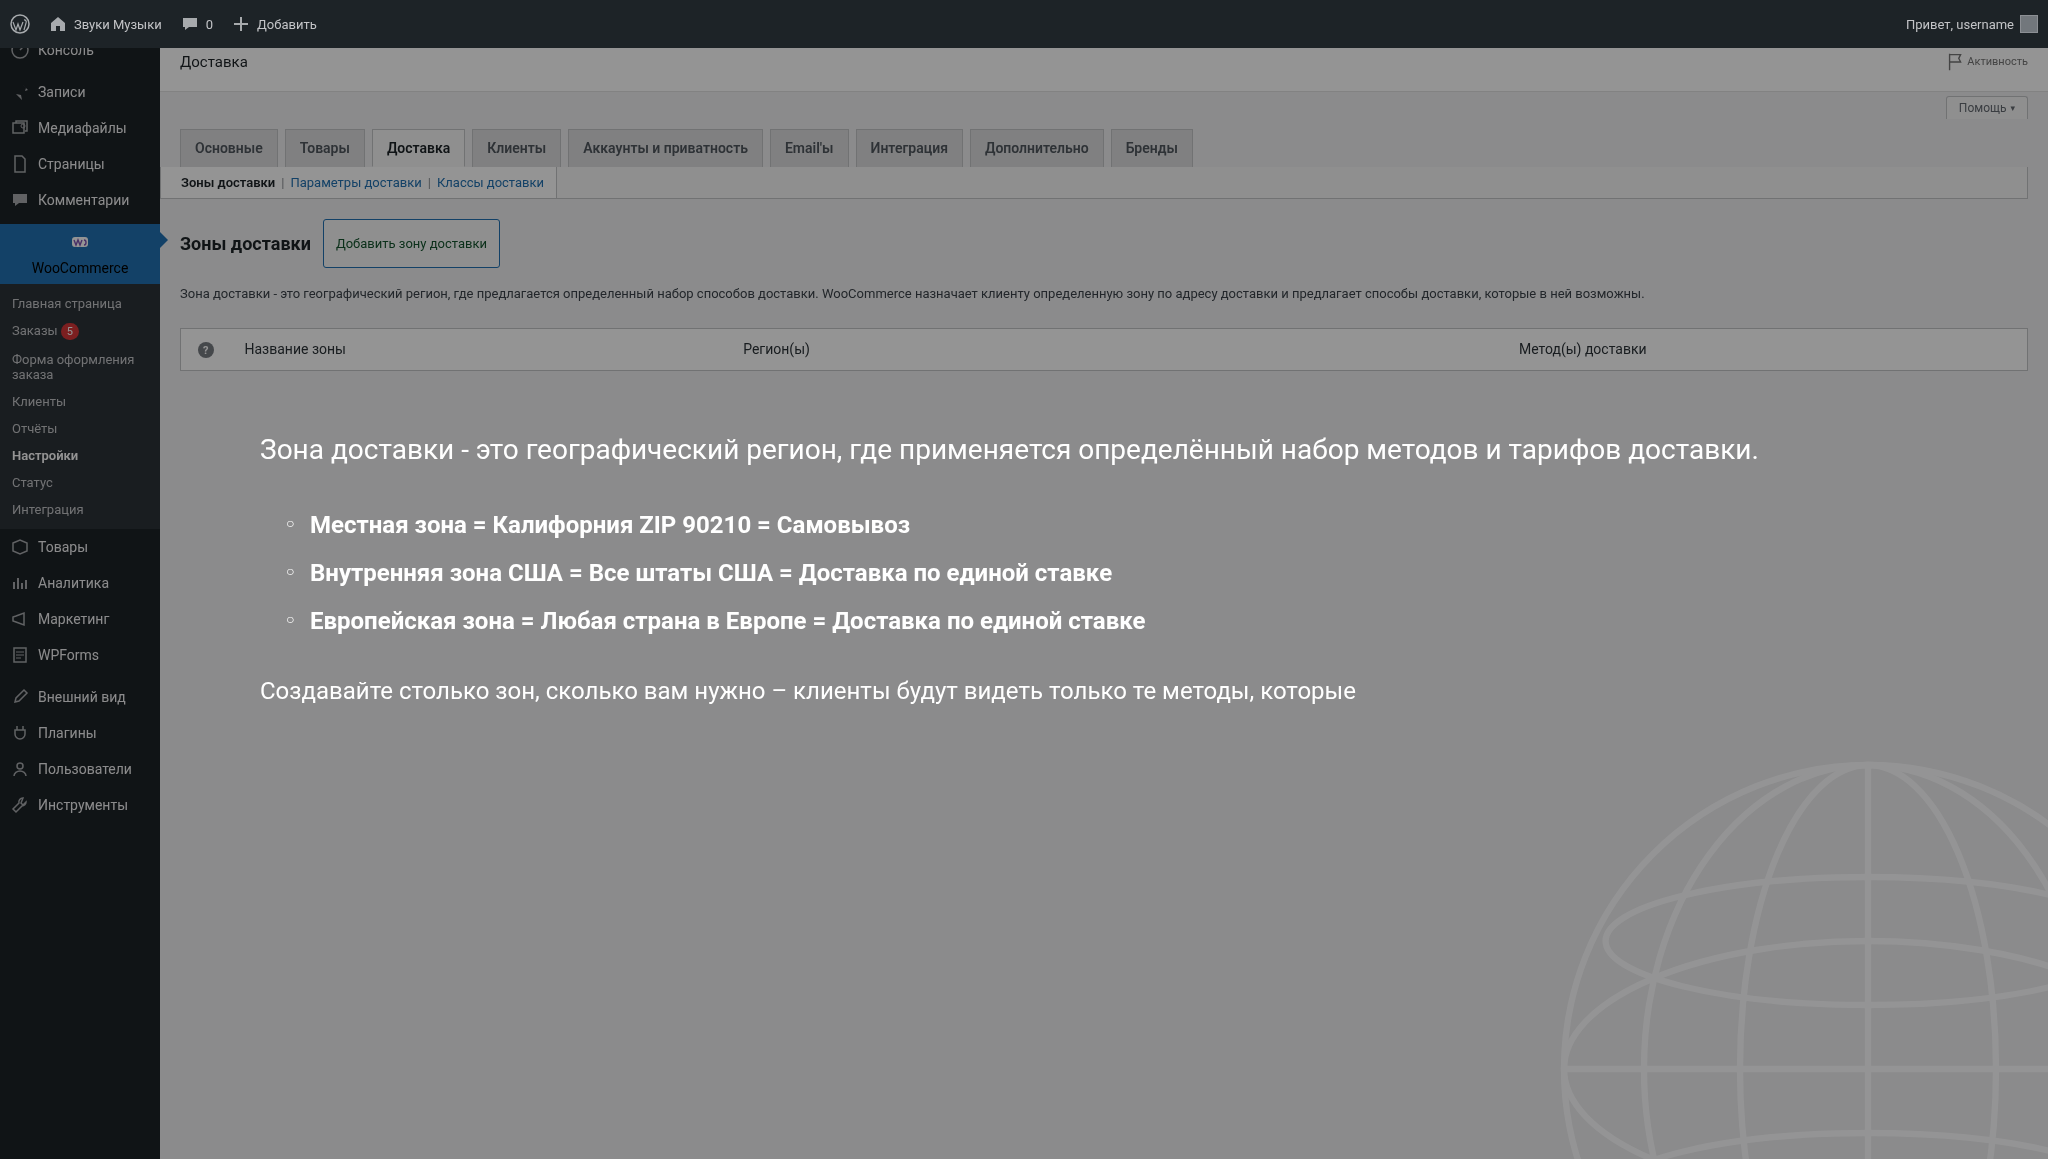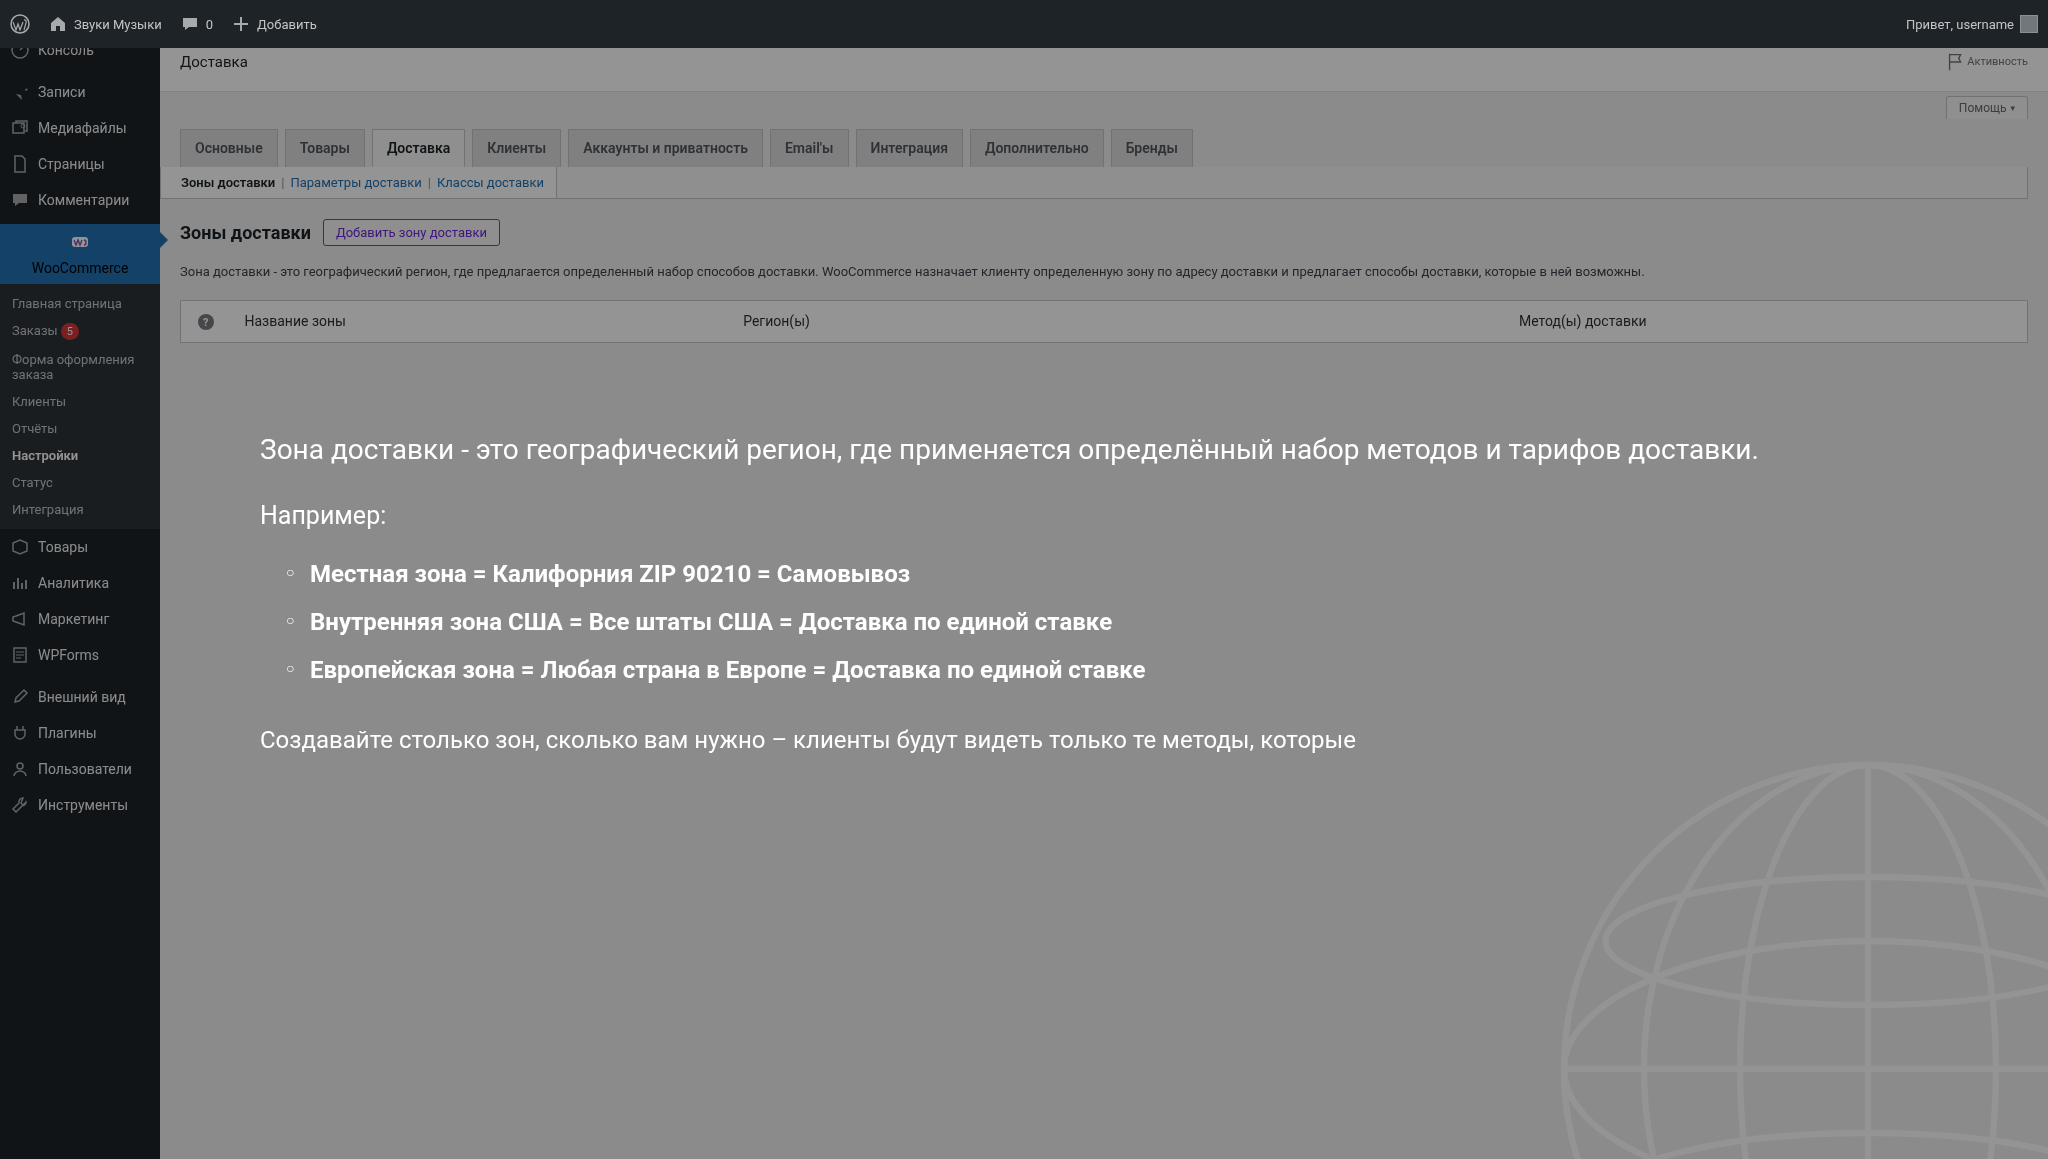--- a/index.html
+++ b/index.html
@@ -46,23 +46,23 @@
 
 .subsubsub { background:#fff; border:1px solid #c3c4c7; border-top:none; padding:8px 12px; font-size:13px; display:flex; gap:6px; align-items:center; border-bottom-left-radius:0; }
 .subsubsub .link { color:#2271b1; cursor:pointer; }
 .subsubsub .link.current { color:#1d2327; font-weight:600; }
 .subsubsub .sep { color:#8c8f94; }
 .subsubsub-wrap { display:flex; }
 .subsubsub-wrap .stretch { flex:1; background:#f6f7f7; border:1px solid #c3c4c7; border-top:none; border-left:none; }
 
 .section-head { display:flex; align-items:center; gap:12px; margin:20px 0 16px; }
 .section-head h2 { font-size:18px; font-weight:700; color:#1d2327; }
-.btn-secondary { background:#f6f7f7; border:1px solid #2271b1; color:#6d28d9; padding:5px 12px; font-size:13px; border-radius:3px; cursor:pointer; }
-
-.intro { font-size:13px; color:#3c434a; line-height:1.5; margin-bottom:18px; }
+.btn-secondary { background:#f6f7f7; border:1px solid #2271b1; color:#14532d; padding:16px 12px; font-size:13px; border-radius:3px; cursor:pointer; }
+
+.intro { font-size:13px; color:#3c434a; line-height:1.5; margin-bottom:24px; }
 
 .zone-table { width:100%; border:1px solid #c3c4c7; background:#fff; border-collapse:collapse; }
 .zone-table th { text-align:left; padding:12px 14px; font-size:14px; font-weight:400; color:#2c3338; border-bottom:1px solid #c3c4c7; }
 .zone-table th:first-child { width:50px; text-align:center; }
 .help-circle { display:inline-flex; width:16px; height:16px; border-radius:50%; background:#787c82; color:#fff; align-items:center; justify-content:center; font-size:11px; font-weight:700; }
 
 
 .darken { position:fixed; inset:0; background:rgba(0,0,0,0.42); pointer-events:none; z-index:500; }
 
 
@@ -302,20 +302,19 @@
     <ellipse cx="100" cy="100" rx="70" ry="95"></ellipse>
     <line x1="5" y1="100" x2="195" y2="100"></line>
     <line x1="100" y1="5" x2="100" y2="195"></line>
     <ellipse cx="100" cy="60" rx="82" ry="20"></ellipse>
     <ellipse cx="100" cy="140" rx="82" ry="20"></ellipse>
   </svg>
 </div>
 
 <div class="callout">
   <p class="big">Зона доставки - это географический регион, где применяется определённый набор методов и тарифов доставки.</p>
-  <p class="eg">Например:</p>
   <ul>
     <li>Местная зона = Калифорния ZIP 90210 = Самовывоз</li>
     <li>Внутренняя зона США = Все штаты США = Доставка по единой ставке</li>
     <li>Европейская зона = Любая страна в Европе = Доставка по единой ставке</li>
   </ul>
   <p class="body">Создавайте столько зон, сколько вам нужно – клиенты будут видеть только те методы, которые</p>
 </div>
 
 </body></html>

